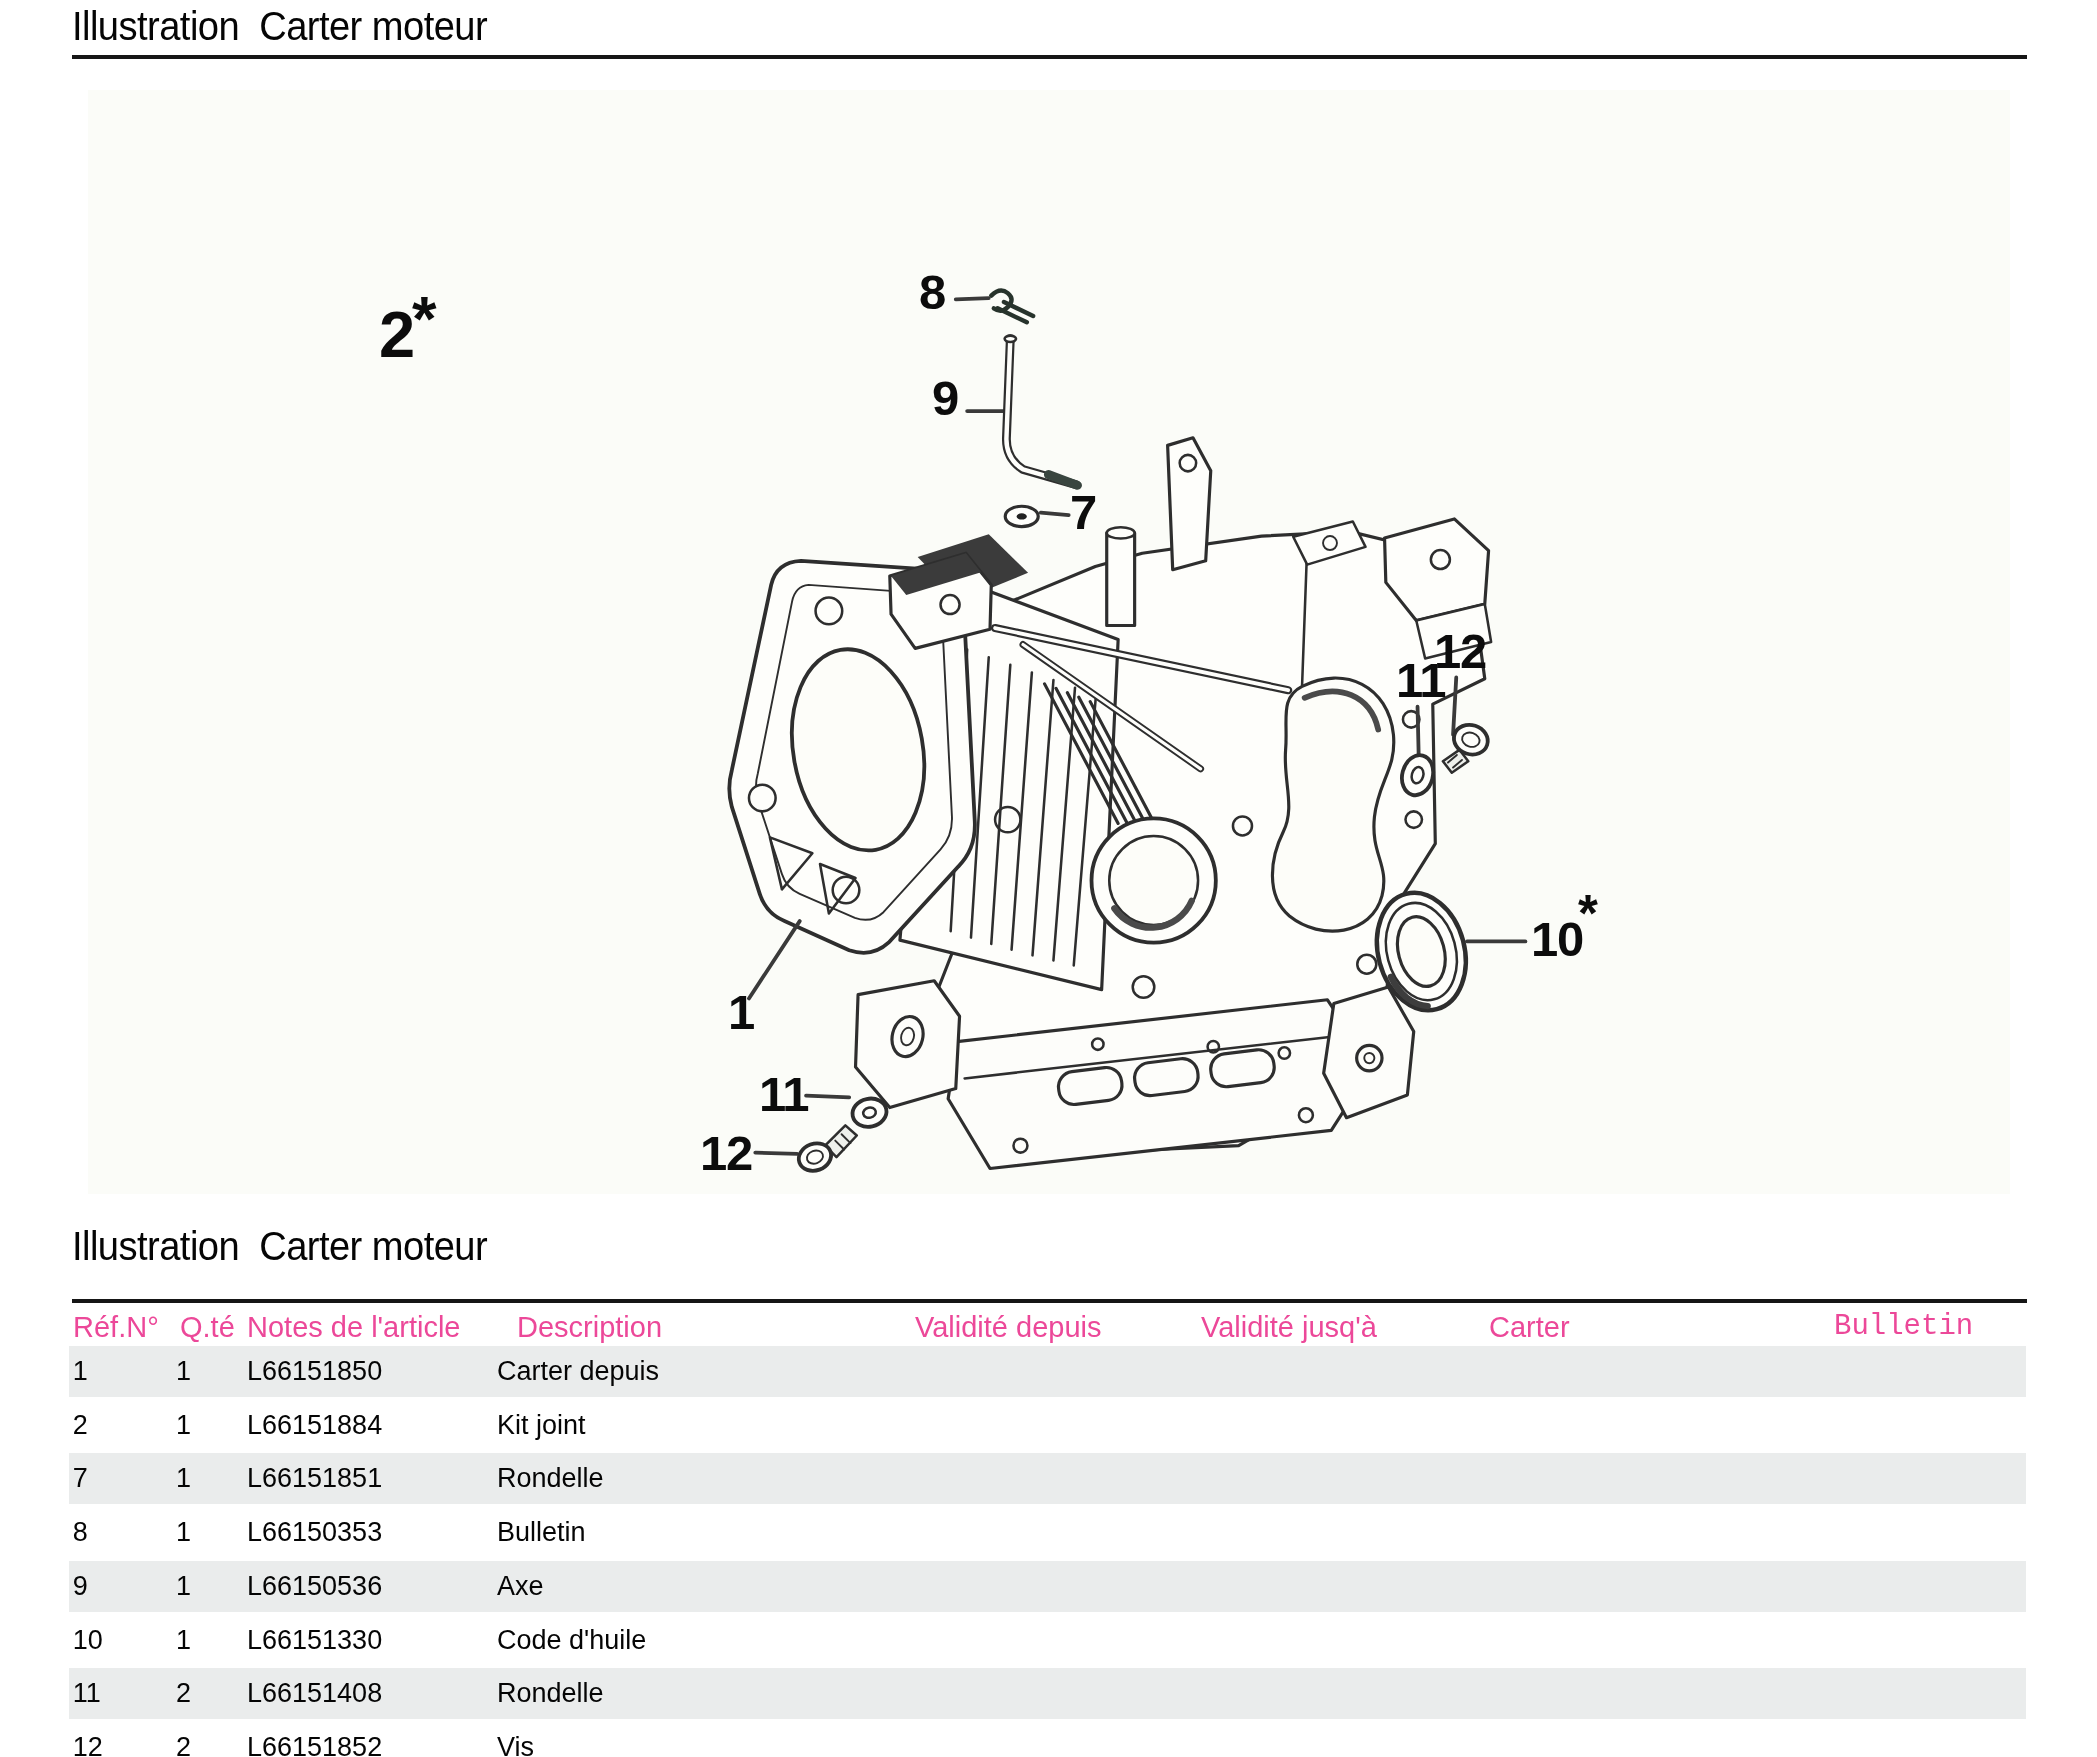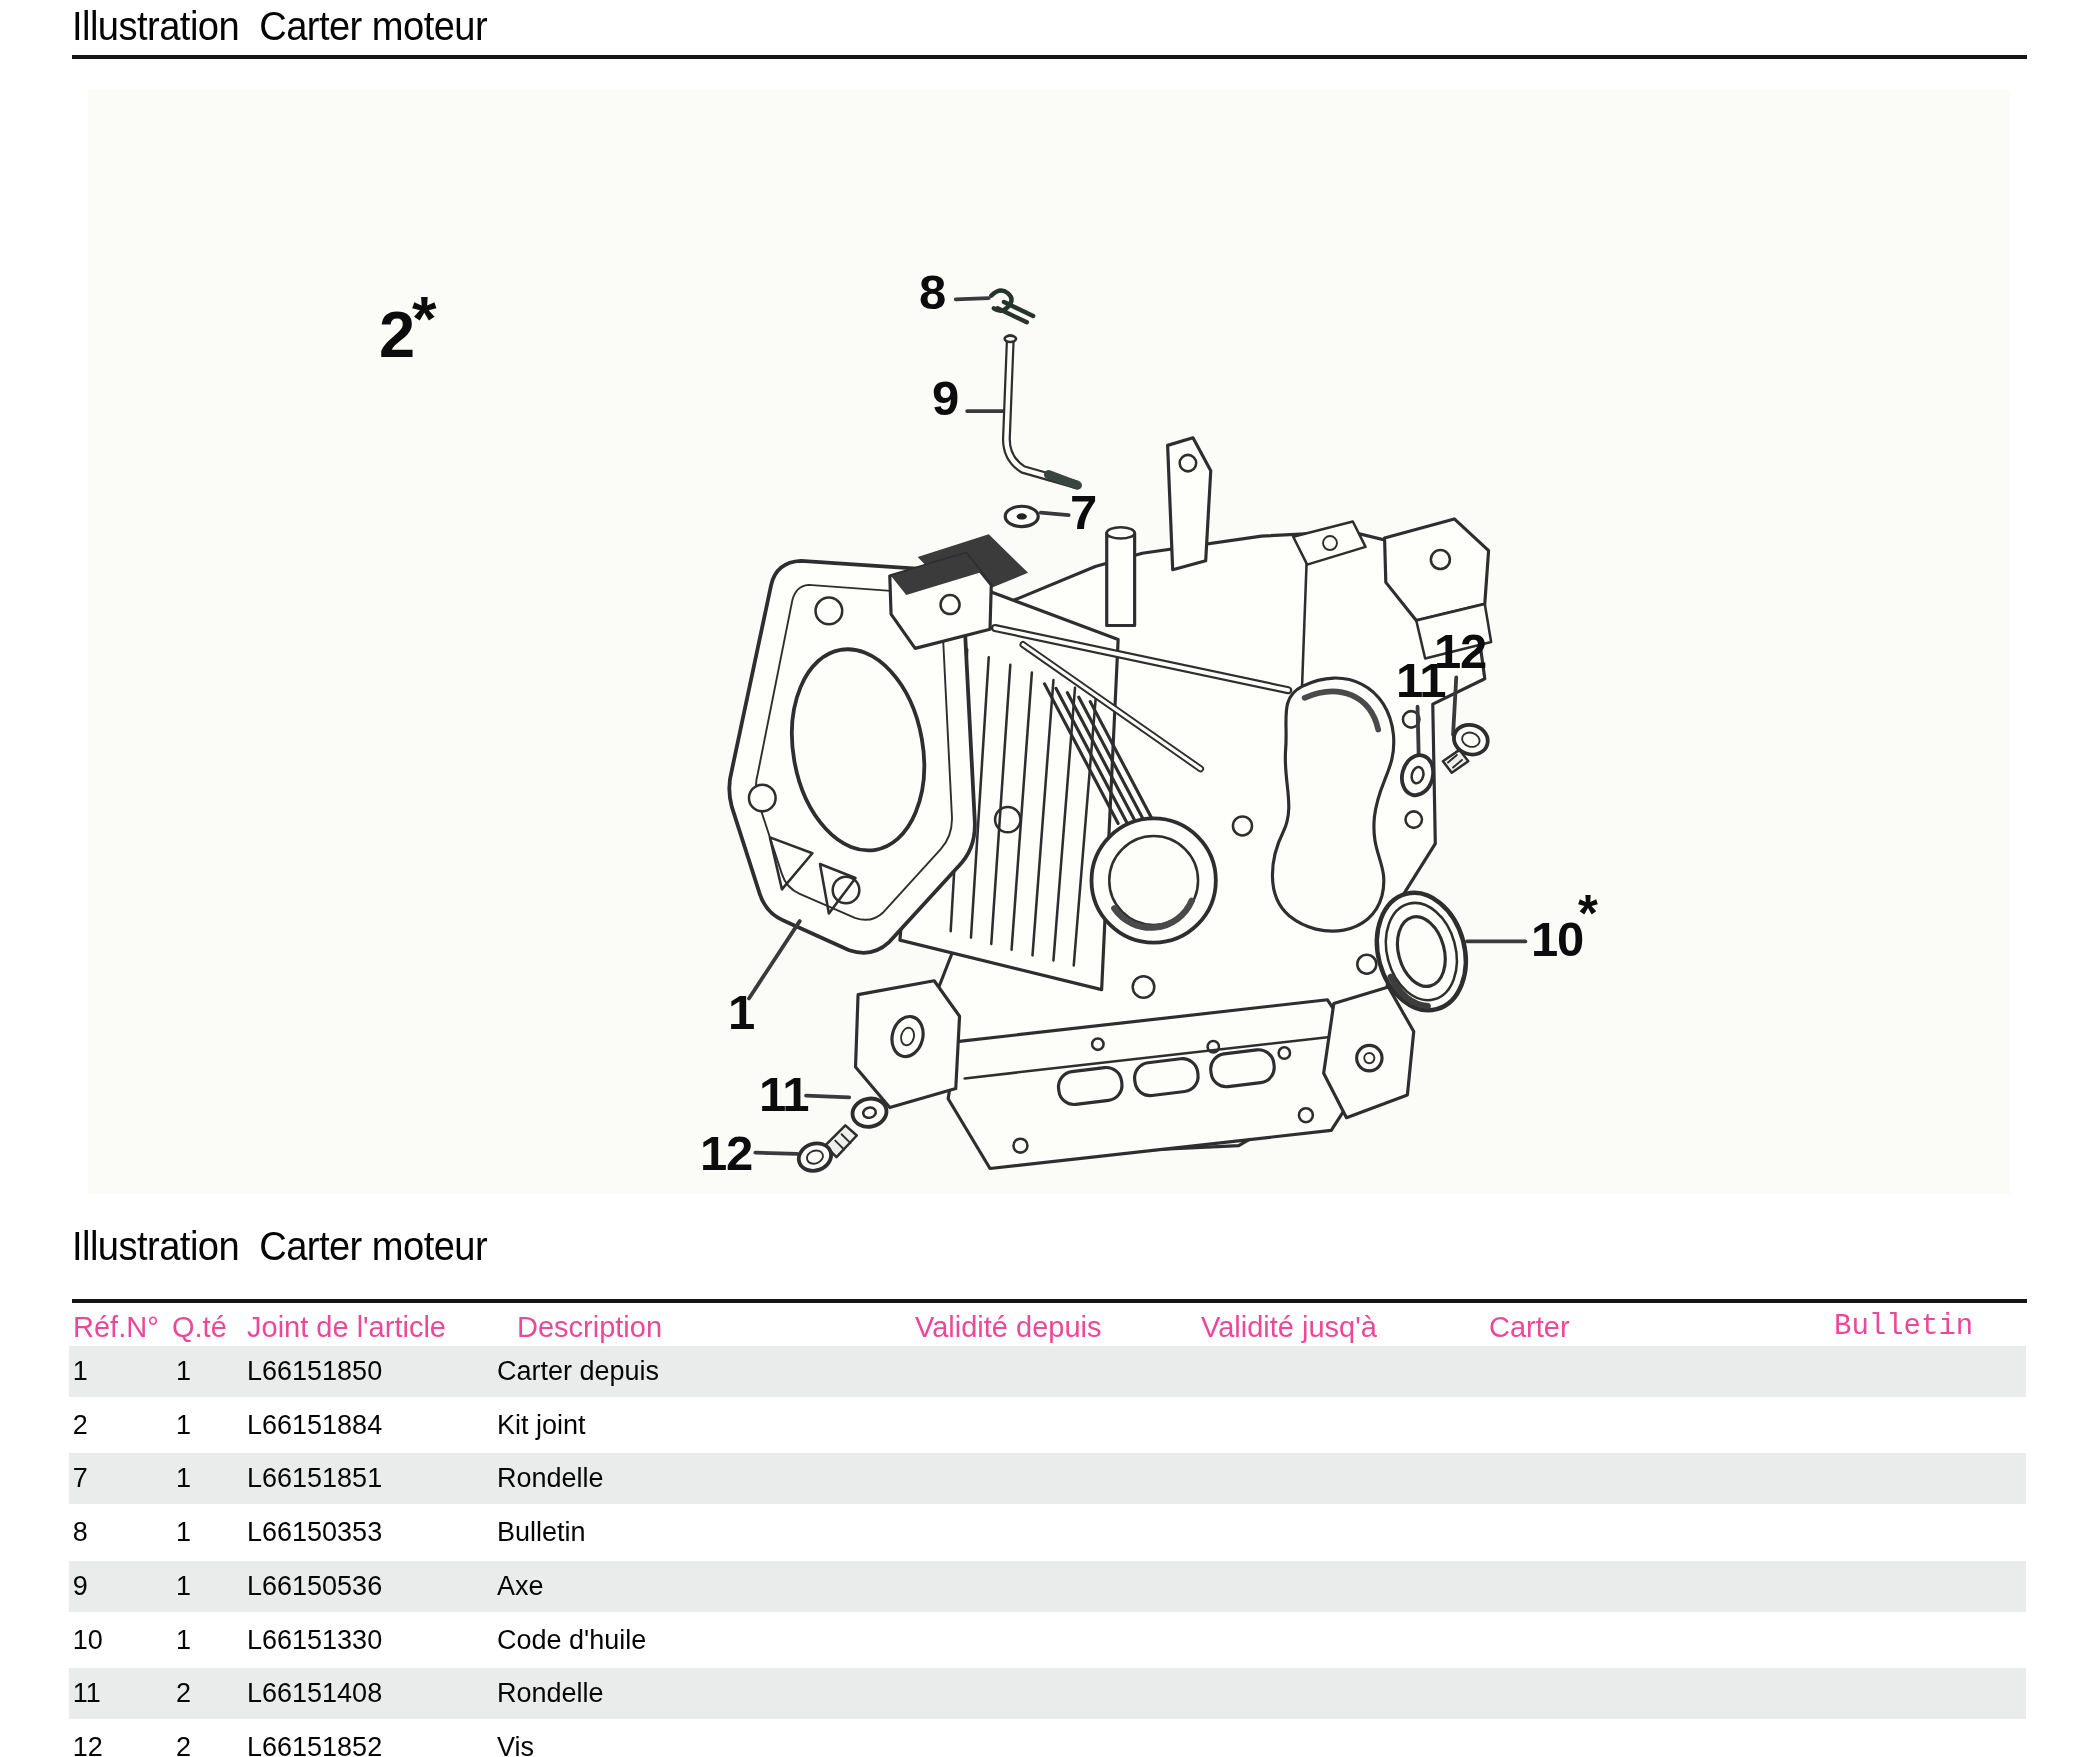--- a/index.html
+++ b/index.html
@@ -205,22 +205,22 @@
 <div class="star" style="left:1578px;top:888px;font-size:51px;">*</div>
 <div class="callout" style="left:728px;top:988px;">1</div>
 <div class="callout" style="left:759px;top:1070px;">11</div>
 <div class="callout" style="left:700px;top:1129px;">12</div>
 
 <div class="title" style="top:1223px;">Illustration  Carter moteur</div>
 <div class="rule" style="top:1299px;"></div>
 
 <div>
   <span class="hdr" style="left:73px;">Réf.N°</span>
-  <span class="hdr" style="left:172px;">Q.té</span>
-  <span class="hdr" style="left:247px;">Joint de l'article</span>
+  <span class="hdr" style="left:180px;">Q.té</span>
+  <span class="hdr" style="left:247px;">Notes de l'article</span>
   <span class="hdr" style="left:517px;">Description</span>
   <span class="hdr" style="left:915px;">Validité depuis</span>
   <span class="hdr" style="left:1201px;">Validité jusq'à</span>
   <span class="hdr" style="left:1489px;">Carter</span>
   <span class="hdr" style="left:1834px;font-family:Liberation Mono, monospace;">Bulletin</span>
 </div>
 
 <div>
   <div class="row striped" style="top:1346px;">
     <span class="cell c-ref">1</span>

